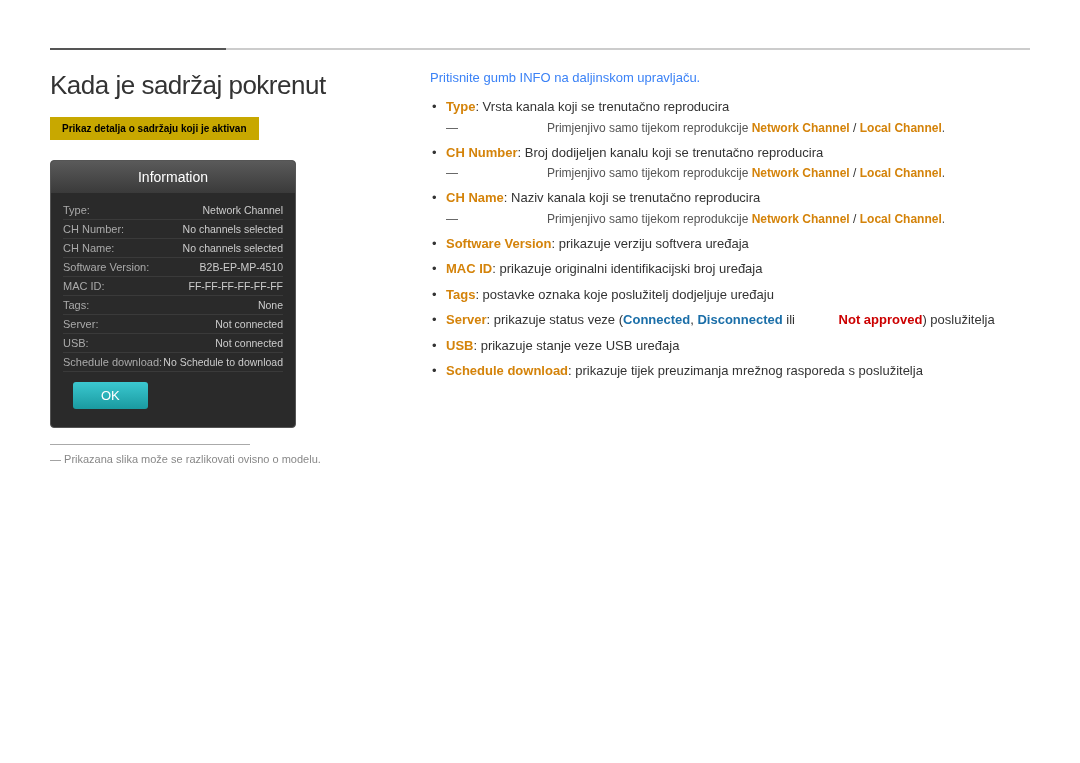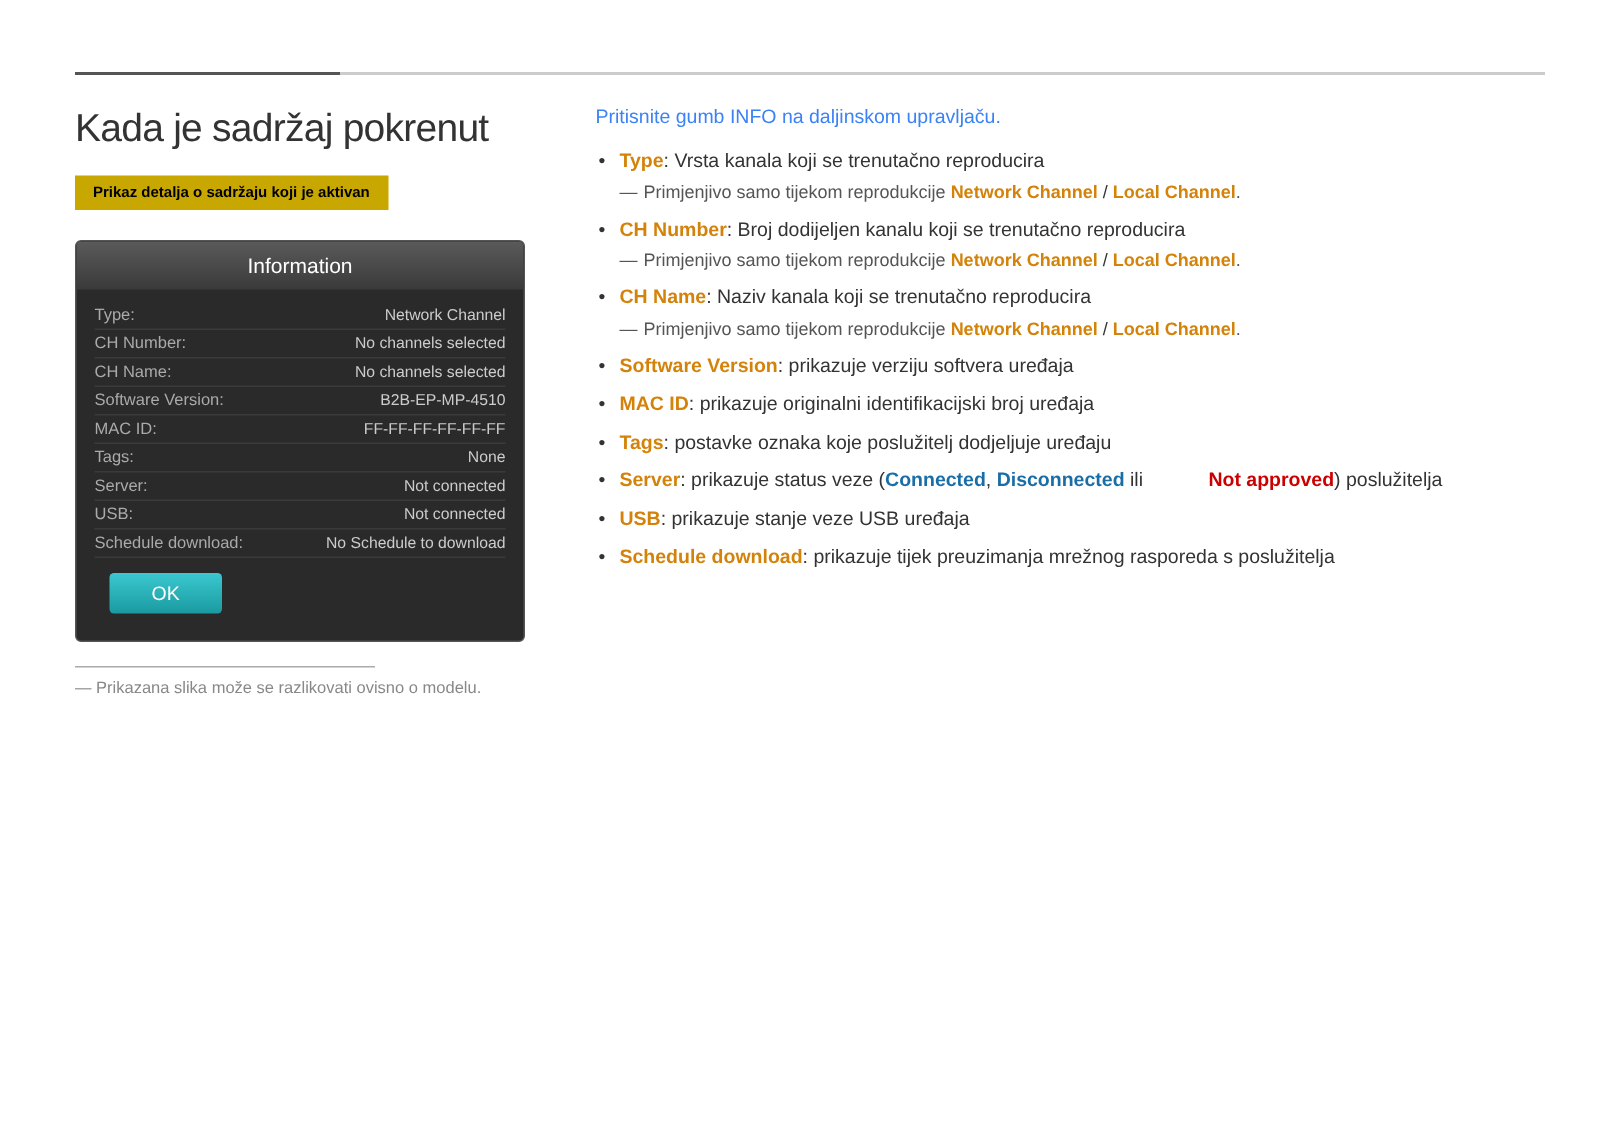--- a/index.html
+++ b/index.html
@@ -21,21 +21,21 @@
       background: linear-gradient(to right, #555 0%, #555 18%, #ccc 18%, #ccc 100%);
     }
 
     .main-content {
       position: absolute;
       top: 70px;
       left: 50px;
       right: 50px;
       bottom: 50px;
       display: flex;
-      gap: 27px;
+      gap: 60px;
     }
 
     .left-panel {
       width: 320px;
       flex-shrink: 0;
     }
 
     .page-title {
       font-size: 26px;
       font-weight: 300;
@@ -51,21 +51,21 @@
       font-weight: bold;
       padding: 6px 12px;
       margin-bottom: 20px;
       display: inline-block;
     }
 
     .info-dialog {
       background: #2a2a2a;
       border: 1px solid #555;
       border-radius: 4px;
-      width: 300px;
+      width: 246px;
       overflow: hidden;
     }
 
     .info-dialog-title {
       background: linear-gradient(to bottom, #5a5a5a, #3a3a3a);
       color: #fff;
       text-align: center;
       padding: 8px;
       font-size: 14px;
     }
@@ -164,20 +164,21 @@
       font-weight: bold;
     }
 
     .sub-item {
       font-size: 12px;
       color: #555;
       padding-left: 16px;
       margin-top: 2px;
       margin-bottom: 4px;
       position: relative;
+      text-align: center;
     }
 
     .sub-item::before {
       content: '—';
       position: absolute;
       left: 0;
       color: #555;
     }
 
     .network-link {

